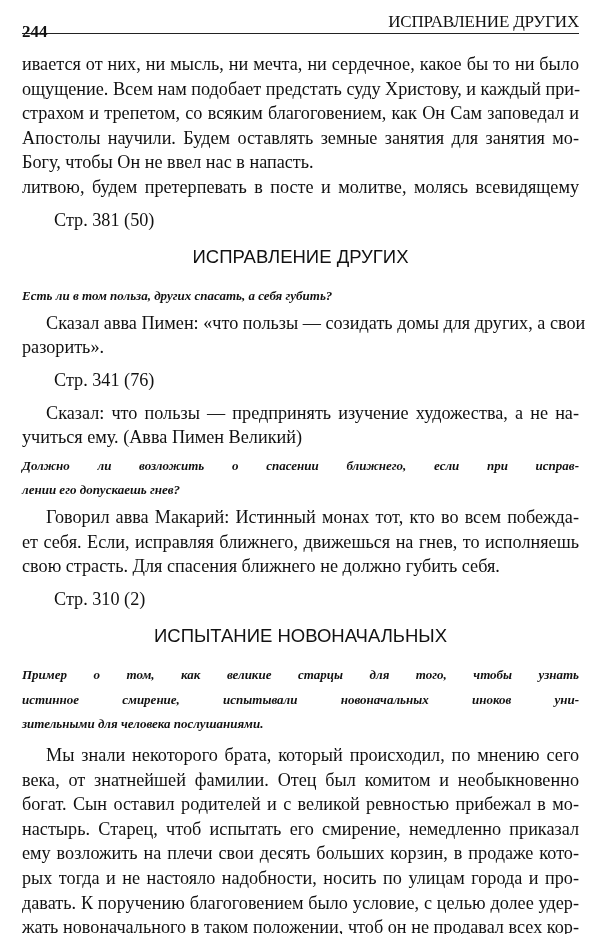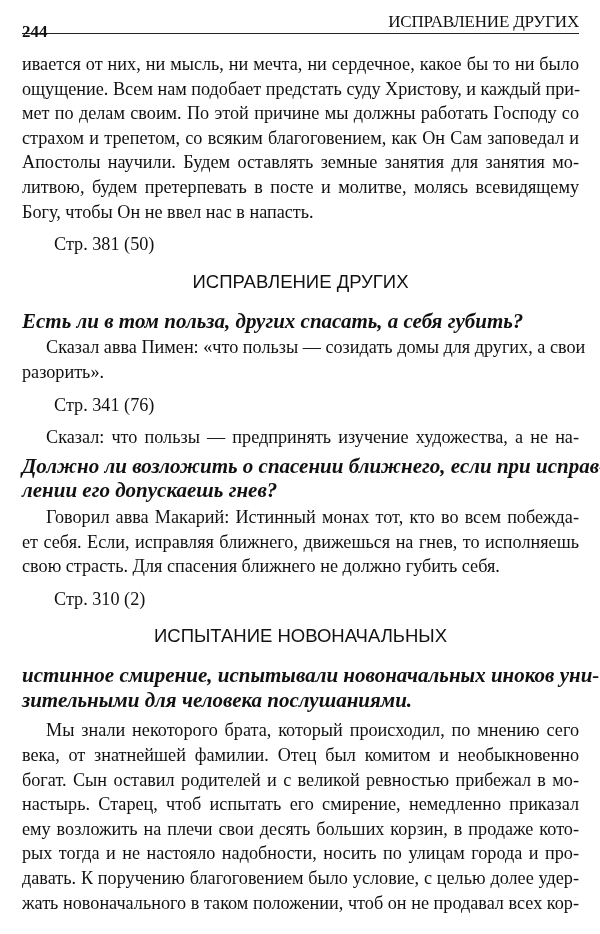--- a/index.html
+++ b/index.html
@@ -6,75 +6,76 @@
   body { width: 600px; height: 934px; overflow: hidden; position: relative; color: #111; }
   .page { position: absolute; left: 22px; top: 0; width: 557px; }
   .running-head { position: absolute; left: 0; top: 10px; width: 557px; height: 23px; border-bottom: 1.5px solid #222; font-family: "Liberation Serif", serif; font-size: 17px; }
   .page-num { position: absolute; left: 0; top: 12px; font-weight: bold; }
   .running-title { position: absolute; right: 0; top: 2px; letter-spacing: -0.2px; }
   .body { position: absolute; left: 0; top: 52px; width: 557px; font-family: "Liberation Serif", serif; font-size: 18.2px; line-height: 24.6px; }
   .p { margin: 0; text-align: justify; }
   .p.noindent { text-indent: 0; }
   .ref { margin: 8px; padding-left: 24px; }
   .section { margin: 13px 0 9px 0; text-align: center; font-family: "Liberation Sans", sans-serif; font-size: 18.5px; line-height: 24px; letter-spacing: 0px; }
-  .question { margin: 15px 0 2px 0; font-style: italic; font-weight: bold; text-align: justify; font-size: 21px; line-height: 24.6px; }
+  .question { margin: 15px 0 2px 0; font-style: italic; font-weight: bold; text-align: justify; font-size: 13px; line-height: 24.6px; }
   .line { display: block; text-align: justify; text-align-last: justify; white-space: nowrap; }
   .line.last { text-align-last: left; }
 </style>
 </head>
 <body>
 
 <div class="page">
 
   <div class="running-head">
     <span class="page-num">244</span>
     <span class="running-title">ИСПРАВЛЕНИЕ ДРУГИХ</span>
   </div>
 
   <div class="body">
 
     <div class="p noindent">
       <span class="line">ивается от них, ни мысль, ни мечта, ни сердечное, какое бы то ни было</span>
       <span class="line">ощущение. Всем нам подобает предстать суду Христову, и каждый при-</span>
-      <span class="line">мет по делам своим. По этой причине мы должны работать Господу со</span>
       <span class="line">страхом и трепетом, со всяким благоговением, как Он Сам заповедал и</span>
       <span class="line">Апостолы научили. Будем оставлять земные занятия для занятия мо-</span>
+      <span class="line last">Богу, чтобы Он не ввел нас в напасть.</span>
       <span class="line">литвою, будем претерпевать в посте и молитве, молясь всевидящему</span>
-      <span class="line last">Богу, чтобы Он не ввел нас в напасть.</span>
     </div>
     <div class="ref">Стр. 381 (50)</div>
 
     <div class="section">ИСПРАВЛЕНИЕ ДРУГИХ</div>
 
     <div class="question">
       <span class="line last">Есть ли в том польза, других спасать, а себя губить?</span>
     </div>
     <div class="p">
       <span class="line" style="padding-left:24px">Сказал авва Пимен: «что пользы — созидать домы для других, а свои</span>
       <span class="line last">разорить».</span>
     </div>
     <div class="ref">Стр. 341 (76)</div>
     <div class="p">
       <span class="line" style="padding-left:24px">Сказал: что пользы — предпринять изучение художества, а не на-</span>
+      <span class="line last">учиться ему. (Авва Пимен Великий)</span>
     </div>
 
     <div class="question" style="margin-top:4px">
       <span class="line">Должно ли возложить о спасении ближнего, если при исправ-</span>
       <span class="line last">лении его допускаешь гнев?</span>
     </div>
     <div class="p">
       <span class="line" style="padding-left:24px">Говорил авва Макарий: Истинный монах тот, кто во всем побежда-</span>
       <span class="line">ет себя. Если, исправляя ближнего, движешься на гнев, то исполняешь</span>
       <span class="line last">свою страсть. Для спасения ближнего не должно губить себя.</span>
     </div>
     <div class="ref">Стр. 310 (2)</div>
 
     <div class="section">ИСПЫТАНИЕ НОВОНАЧАЛЬНЫХ</div>
 
     <div class="question">
+      <span class="line">Пример о том, как великие старцы для того, чтобы узнать</span>
       <span class="line">истинное смирение, испытывали новоначальных иноков уни-</span>
       <span class="line last">зительными для человека послушаниями.</span>
     </div>
     <div class="p" style="margin-top:6px">
       <span class="line" style="padding-left:24px">Мы знали некоторого брата, который происходил, по мнению сего</span>
       <span class="line">века, от знатнейшей фамилии. Отец был комитом и необыкновенно</span>
       <span class="line">богат. Сын оставил родителей и с великой ревностью прибежал в мо-</span>
       <span class="line">настырь. Старец, чтоб испытать его смирение, немедленно приказал</span>
       <span class="line">ему возложить на плечи свои десять больших корзин, в продаже кото-</span>
       <span class="line">рых тогда и не настояло надобности, носить по улицам города и про-</span>

